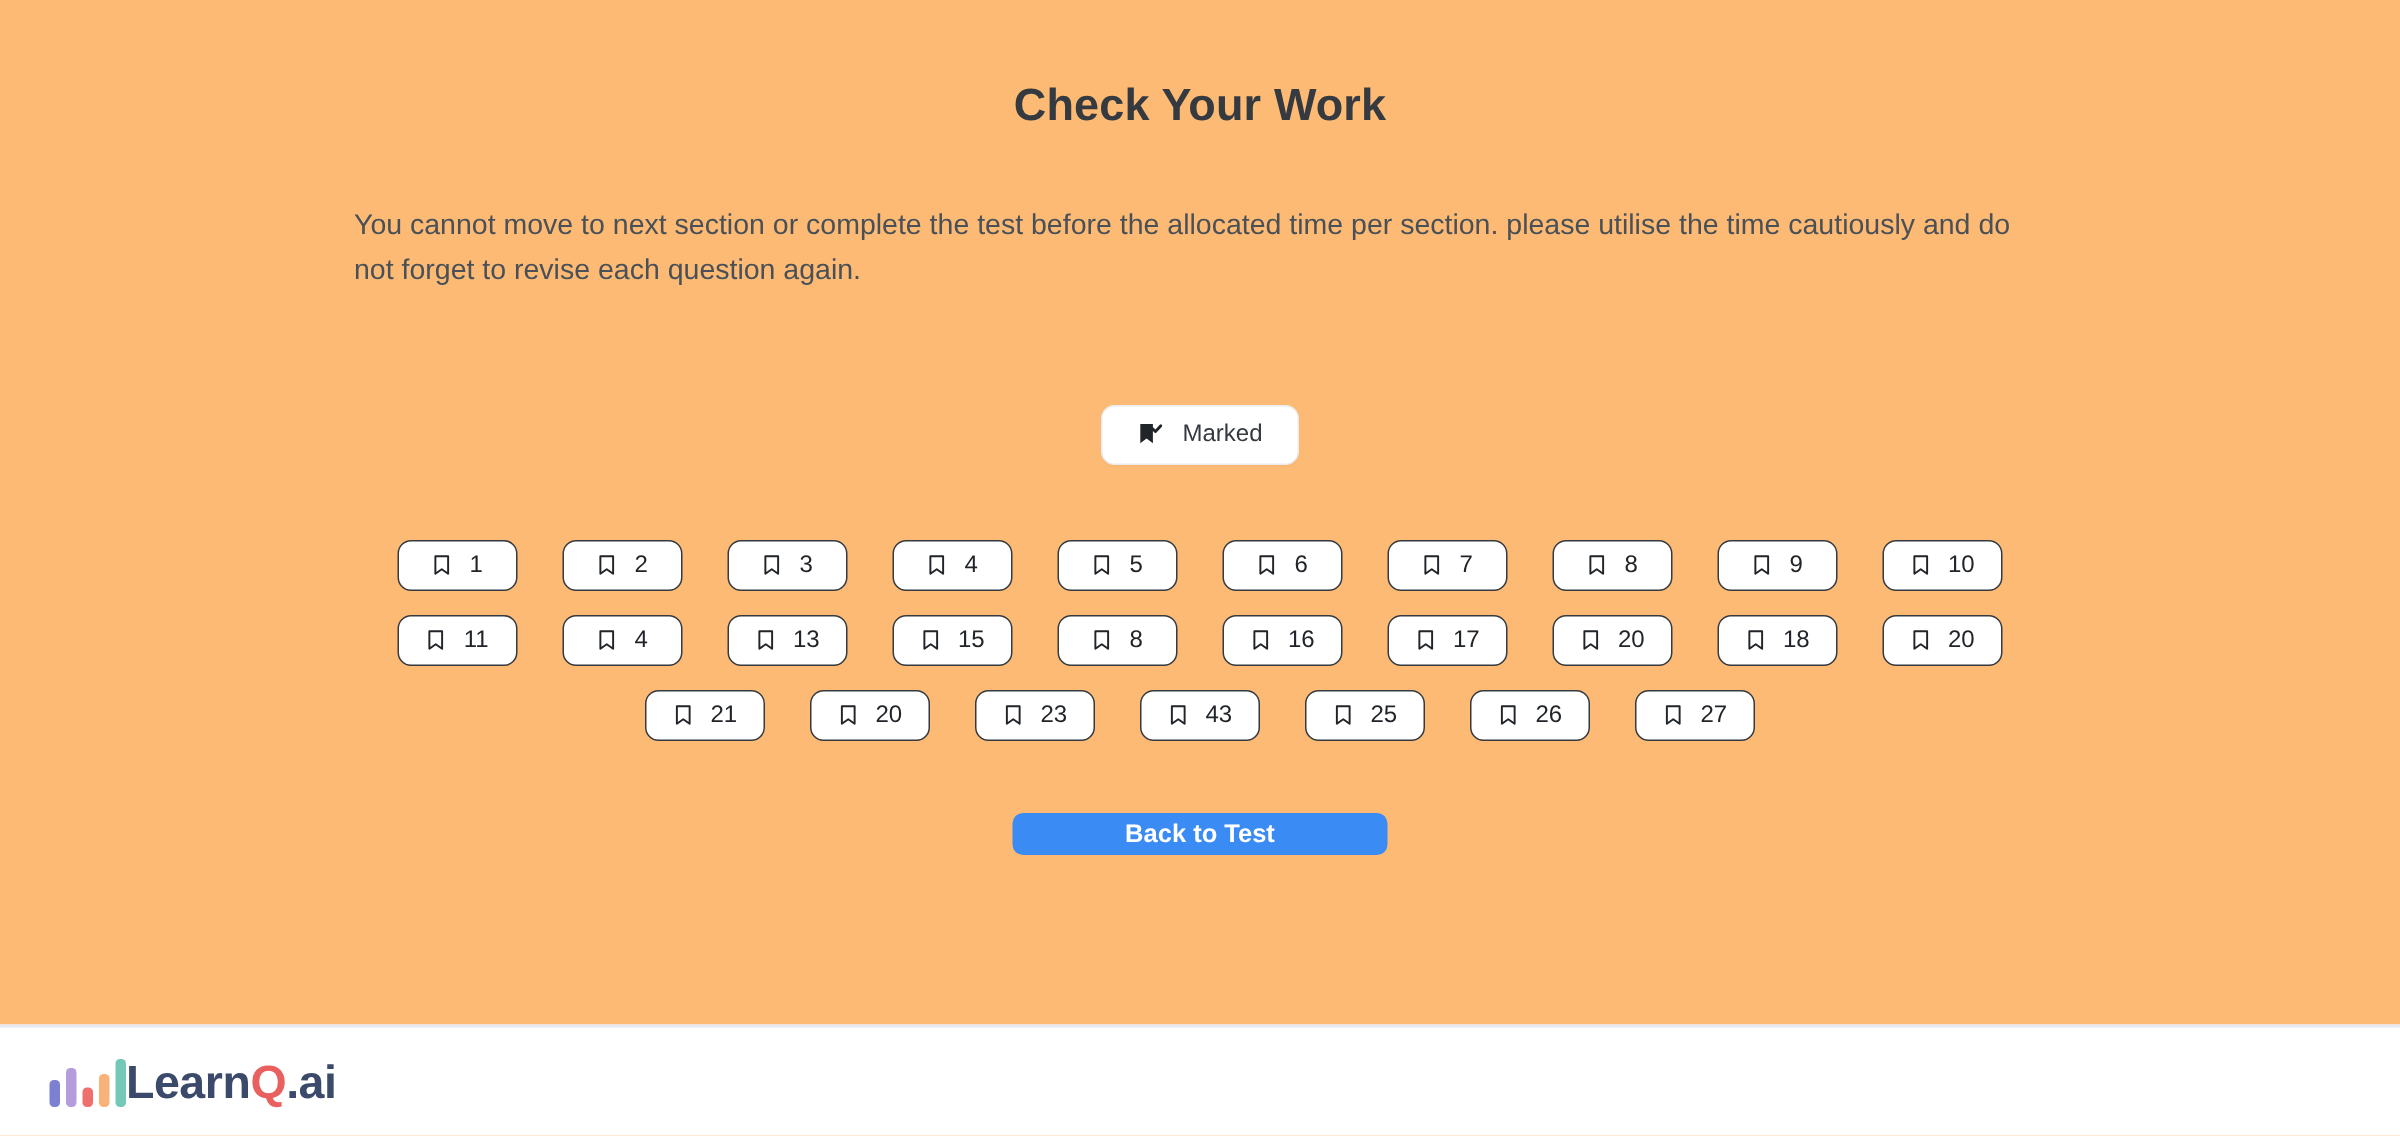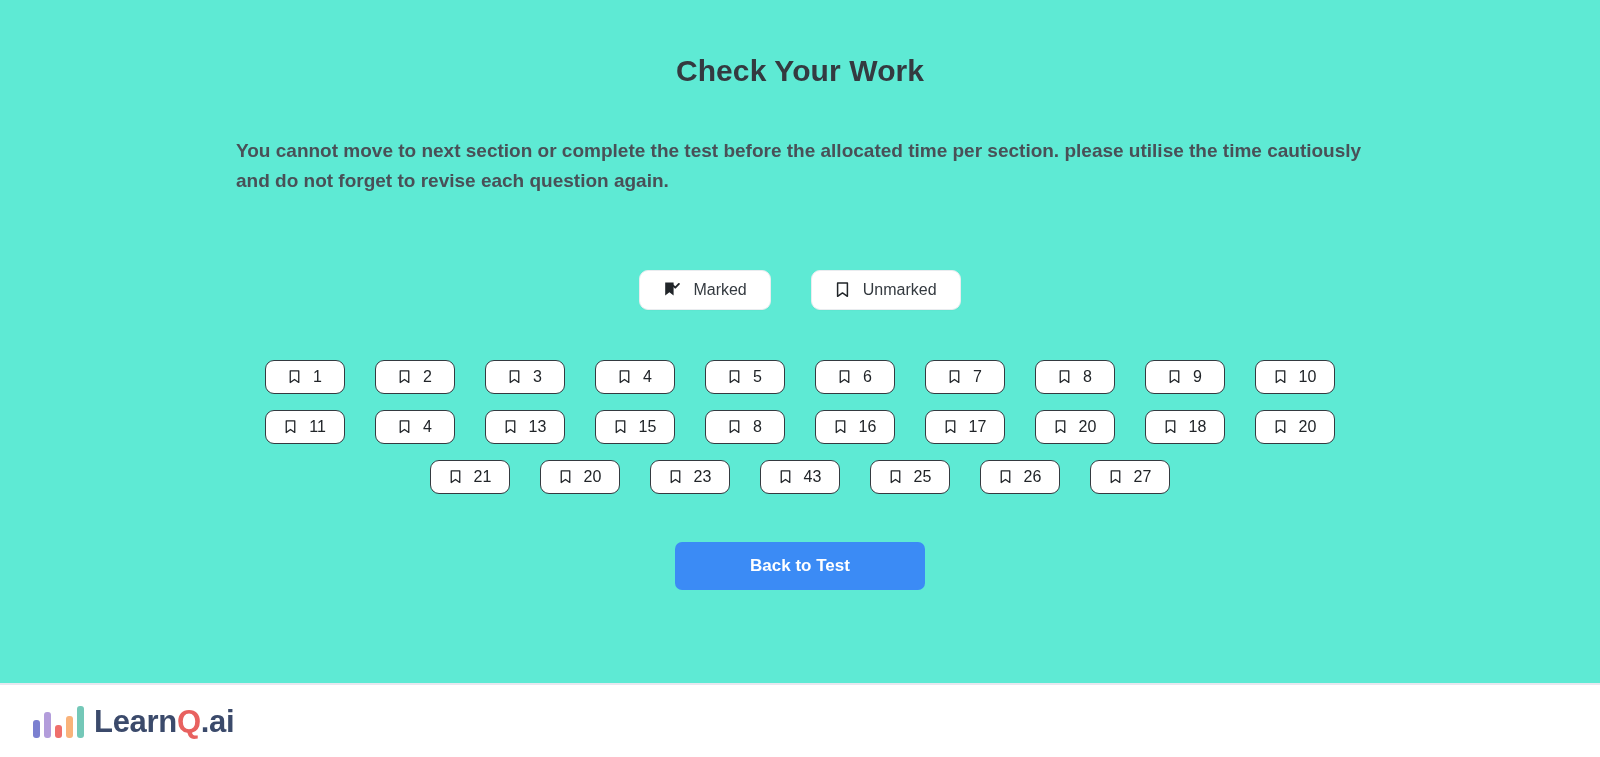--- a/index.html
+++ b/index.html
@@ -9,21 +9,21 @@
     width: 1600px;
     height: 757px;
     background: #ffffff;
     font-family: "Liberation Sans", sans-serif;
     overflow: hidden;
   }
   .page {
     position: relative;
     width: 1600px;
     height: 757px;
-    background: #5eead4;
+    background: #fdba74;
     display: flex;
     flex-direction: column;
   }
   .content {
     flex: 1 1 auto;
     display: flex;
     flex-direction: column;
     align-items: center;
     padding-top: 52px;
   }
@@ -36,21 +36,21 @@
     text-align: center;
     line-height: 38px;
   }
   .description {
     width: 1128px;
     margin-top: 46px;
     font-size: 19px;
     line-height: 30px;
     color: #495057;
     text-align: left;
-    font-weight: 700;
+    font-weight: 400;
   }
   .filter-row {
     display: flex;
     gap: 40px;
     margin-top: 55px;
     justify-content: center;
   }
   .filter-btn {
     display: inline-flex;
     align-items: center;
@@ -96,21 +96,21 @@
   }
   .chip .num { line-height: 1; }
   .chip .ic { display: inline-flex; align-items: center; }
   .back-wrap {
     margin-top: 48px;
     display: flex;
     justify-content: center;
   }
   .back-btn {
     width: 250px;
-    height: 48px;
+    height: 28px;
     background: #3b8bf5;
     border: none;
     border-radius: 7px;
     color: #ffffff;
     font-size: 17px;
     font-weight: bold;
     font-family: "Liberation Sans", sans-serif;
     cursor: pointer;
     display: flex;
     align-items: center;
@@ -120,21 +120,21 @@
     height: 74px;
     border-top: 2px solid #e8e8f0;
     display: flex;
     align-items: center;
     padding-left: 33px;
     background: #ffffff;
   }
   .logo {
     display: flex;
     align-items: center;
-    gap: 10px;
+    gap: 0;
   }
   .logo-mark {
     display: flex;
     align-items: flex-end;
     gap: 4px;
     height: 34px;
   }
   .bar { width: 7px; border-radius: 3px; }
   .logo-text {
     font-size: 31px;
@@ -161,28 +161,20 @@
       <div class="filter-btn">
         <span class="ic">
           <svg width="17" height="18" viewBox="0 0 17 18" xmlns="http://www.w3.org/2000/svg">
             <path d="M2.2 1.6h8.4v12.9L6.4 11.3 2.2 14.5z" fill="#212529"></path>
             <path d="M10.2 4.6l2.1 2.1 3.6-3.8" stroke="#212529" stroke-width="1.9" fill="none" stroke-linecap="round" stroke-linejoin="round"></path>
           </svg>
         </span>
         <span>Marked</span>
       </div>
 
-      <div class="filter-btn">
-        <span class="ic">
-          <svg width="15" height="18" viewBox="0 0 15 18" xmlns="http://www.w3.org/2000/svg">
-            <path d="M2.6 1.9h9.8v13.4L7.5 11.9 2.6 15.3z" fill="none" stroke="#212529" stroke-width="1.5" stroke-linejoin="round"></path>
-          </svg>
-        </span>
-        <span>Unmarked</span>
-      </div>
 
     </div>
 
     <div class="grid-wrap">
 
       <div class="chip-row">
         <div class="chip">
           <span class="ic">
               <svg width="13" height="16" viewBox="0 0 15 18">
                 <path d="M2.6 1.9h9.8v13.4L7.5 11.9 2.6 15.3z" fill="none" stroke="#212529" stroke-width="1.5" stroke-linejoin="round"></path>

